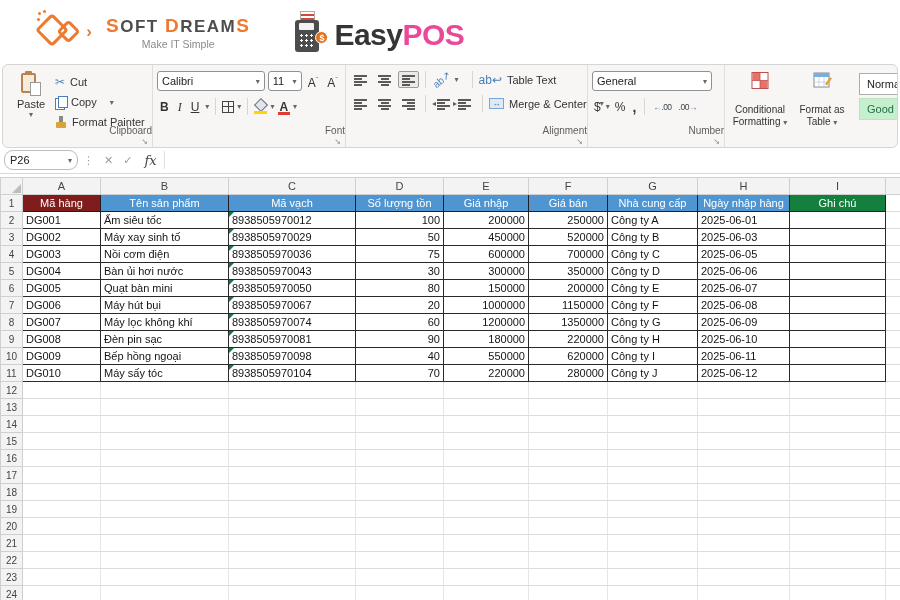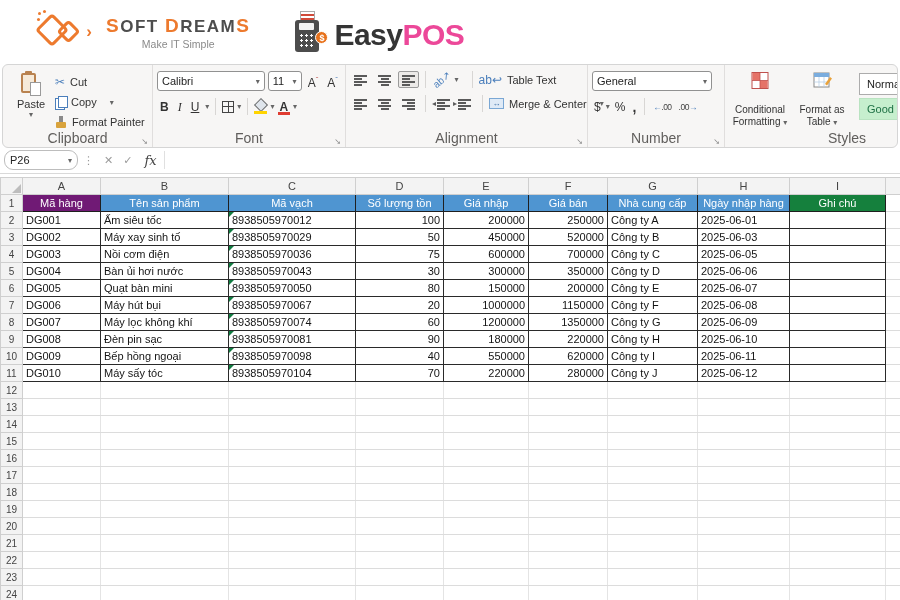--- a/index.html
+++ b/index.html
@@ -29,21 +29,21 @@
   .ep-keys { position:absolute; left:4px; top:13px; width:16px; height:14px;
              background-image:radial-gradient(#fff 1.1px, transparent 1.2px); background-size:5px 5px; }
   .ep-dollar { position:absolute; right:0; bottom:10px; width:13px; height:13px; background:#e8721c; border-radius:50%;
                color:#fff; font-size:9px; font-weight:bold; display:flex; align-items:center; justify-content:center; border:1px solid #fff; }
   .ep-text { font-size:30px; font-weight:bold; color:#353535; line-height:1; padding-bottom:4px; letter-spacing:-0.5px;}
   .ep-text .pos { color:#ec4899; }
   
   .ribbon { position:relative; margin:0 2px; height:84px; border:1px solid #d5d5d5; border-radius:6px;
             background:#f7f6f5; display:flex; overflow:hidden; }
   .rg { position:relative; height:100%; border-right:1px solid #e0dedd; padding:6px 4px 15px; flex:none; }
-  .rg-label { position:absolute; bottom:1px; left:0; right:0; text-align:center; font-size:14px; color:#605e5c; }
+  .rg-label { position:absolute; bottom:11px; left:0; right:0; text-align:right; font-size:10px; color:#605e5c; }
   .launcher { position:absolute; bottom:1px; right:4px; font-size:8px; color:#888; cursor:pointer; }
   .chev { font-size:8px; color:#666; }
   .vdiv { width:1px; height:17px; background:#d8d6d4; margin:0 3px; flex:none; }
   .row1, .row2 { display:flex; align-items:center; gap:3px; }
   .row2 { margin-top:7px; }
   
   .rg-clipboard { width:150px; display:flex; }
   .paste { display:flex; flex-direction:column; align-items:center; width:40px; margin:1px 4px 0 4px; font-size:11px; color:#333; cursor:pointer; }
   .paste-ico { position:relative; width:20px; height:24px; margin-bottom:2px; }
   .clipb { position:absolute; left:0; top:1px; width:15px; height:20px; border:2px solid #b9824f; border-radius:2px; background:#f6ead9; }
@@ -349,21 +349,21 @@
           <th class="ch">D</th>
           <th class="ch">E</th>
           <th class="ch">F</th>
           <th class="ch">G</th>
           <th class="ch">H</th>
           <th class="ch">I</th>
           <th class="ch"></th>
         </tr>
         <tr>
           <th class="rh">1</th>
-          <td class="cell hdr" style="background:#701a75">Mã hàng</td>
+          <td class="cell hdr" style="background:#7f1d1d">Mã hàng</td>
           <td class="cell hdr" style="background:#4f95d1">Tên sản phẩm</td>
           <td class="cell hdr" style="background:#4f95d1">Mã vạch</td>
           <td class="cell hdr" style="background:#4f95d1">Số lượng tồn</td>
           <td class="cell hdr" style="background:#4f95d1">Giá nhập</td>
           <td class="cell hdr" style="background:#4f95d1">Giá bán</td>
           <td class="cell hdr" style="background:#4f95d1">Nhà cung cấp</td>
           <td class="cell hdr" style="background:#4f95d1">Ngày nhập hàng</td>
           <td class="cell hdr" style="background:#15803d">Ghi chú</td>
           <td class="ecell"></td>
         </tr>

